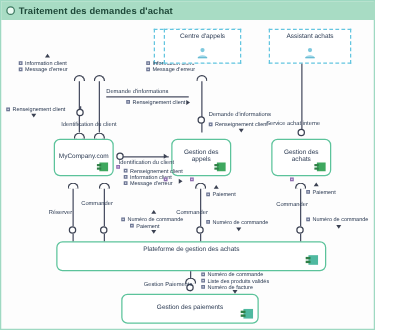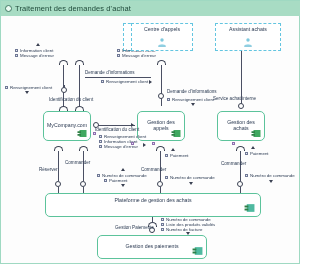--- a/index.html
+++ b/index.html
@@ -24,21 +24,21 @@
     display:flex;align-items:center;
     box-sizing:border-box;
     padding-left:4px;
   }
   .titlebar .tb-dot{
     width:5px;height:5px;border-radius:50%;
     border:1px solid #3f7a62;background:#eafaf2;
     margin-right:3px;flex:0 0 auto;
   }
   .titlebar .tb-text{
-    font-size:7.5px;font-weight:normal;color:#1f4a3a;
+    font-size:7.5px;font-weight:bold;color:#1f4a3a;
     letter-spacing:.1px;white-space:nowrap;
   }
 
   
   .actor{
     position:absolute;
     border:1px dashed #63c5e0;
     background:#ffffff;
     box-sizing:border-box;
   }

